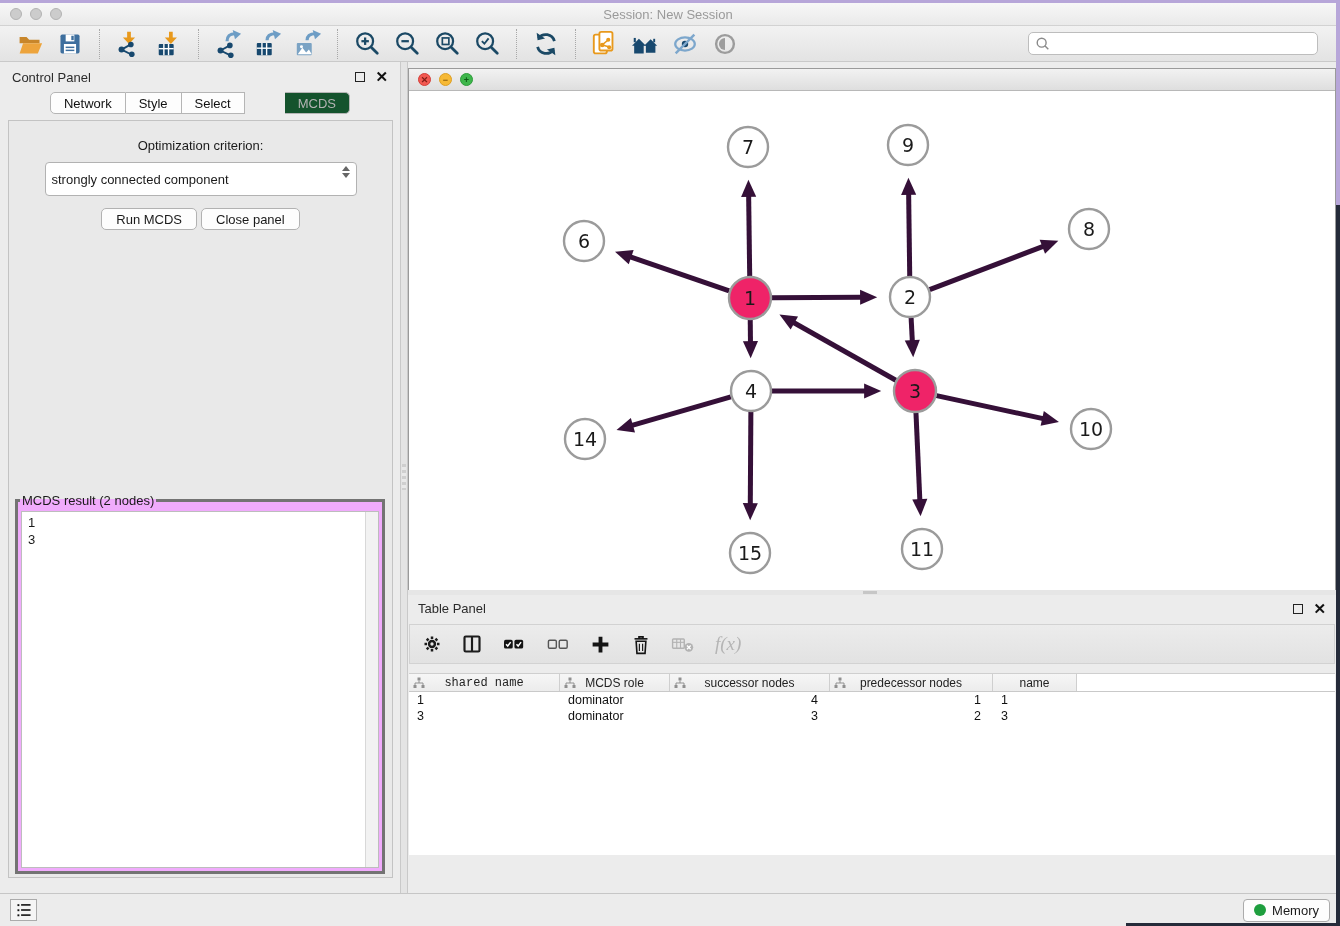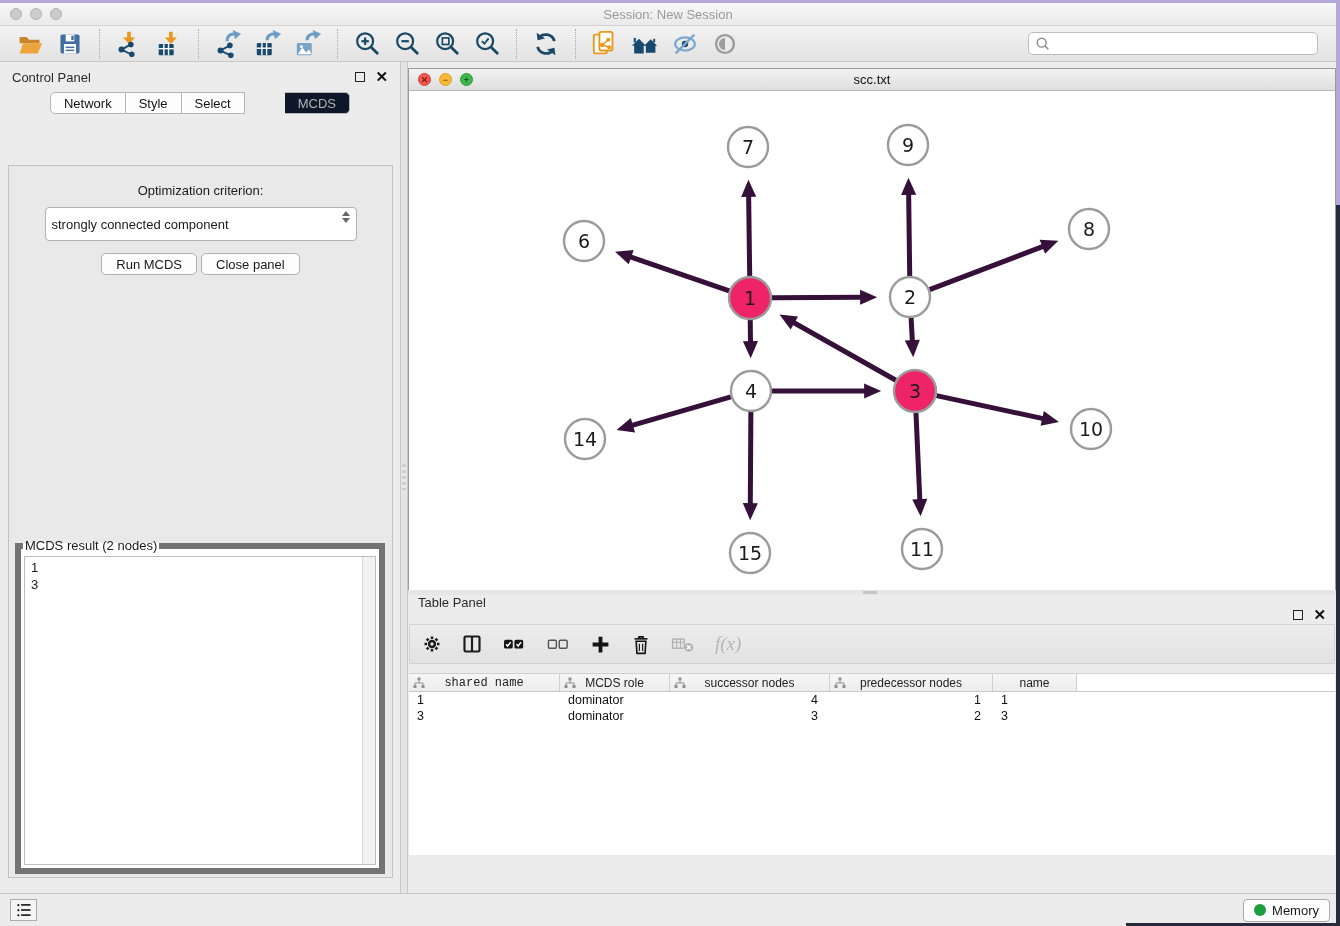--- a/index.html
+++ b/index.html
@@ -50,46 +50,46 @@
   .float-box { width:10px; height:10px; border:1.6px solid #222; display:inline-block; }
   .close-x { font-size:15px; font-weight:bold; color:#111; line-height:10px; }
 
   .tabs-row { display:flex; justify-content:center; }
   .tabbtn {
     height:22px; padding:0 13px; font-size:13px; background:#fdfdfd; color:#111;
     border:1px solid #b5b5b5; border-left:none; display:flex; align-items:center; cursor:default;
   }
   .tabbtn:first-child { border-left:1px solid #b5b5b5; border-radius:5px 0 0 5px; }
   .tabbtn:last-child { border-radius:0 5px 5px 0; }
-  .tabbtn.selected { background:#0f172a; color:#b3b3b3;margin-left:40px; }
+  .tabbtn.selected { background:#14532d; color:#b3b3b3;margin-left:40px; }
 
   .cp-content {
     position:absolute; left:8px; right:7px; top:58px; bottom:15px;
-    background:#e9e9e9; border:1px solid #c3c3c3;margin-top:45px;
+    background:#e9e9e9; border:1px solid #c3c3c3;
   }
   .opt-label { text-align:center; font-size:13px; margin-top:17px; }
   .dropdown {
     margin:9px auto 0 auto; width:312px; height:23px; background:#fff;
     border:1px solid #b2b2b2; border-radius:4px; display:flex; align-items:center;
     font-size:13px; padding:16px 6px; position:relative;
   }
   .dd-arrows { position:absolute; right:6px; top:3px; display:flex; flex-direction:column; gap:2px; }
   .dd-arrows i { width:0; height:0; border-left:4px solid transparent; border-right:4px solid transparent; }
   .dd-up { border-bottom:5px solid #666; }
   .dd-down { border-top:5px solid #666; }
 
   .btn-row { display:flex; justify-content:center; gap:4px; margin-top:12px; }
   .mac-btn {
     height:22px; padding:0 14px; background:#fdfdfd; border:1px solid #b2b2b2; border-radius:5px;
     font-size:13px; display:flex; align-items:center; cursor:default;
   }
 
   .result-fieldset {
     position:absolute; left:6px; right:7px; bottom:3px; top:372px;
-    border:6px solid #737373; margin:0; padding:0; background:#ffffff;
+    border:3px solid #737373; margin:0; padding:0; background:#f0abfc;
   }
   .result-legend { font-size:13px; padding:0 2px; margin-left:2px; }
   .result-area {
     position:absolute; left:3px; right:3px; top:3px; bottom:3px; background:#fff;
     border:1px solid #bdbdbd; font-size:13px; line-height:17px; padding:2px 6px; overflow:hidden;
   }
   .result-scrollbar {
     position:absolute; right:0; top:0; bottom:0; width:13px;
     background:#f2f2f2; border-left:1px solid #d8d8d8;
   }
@@ -114,21 +114,21 @@
   .nwl.yellow { background:#f6b935; border:1px solid #dd9f23; color:#8a5d09; }
   .nwl.green { background:#3eb64b; border:1px solid #2d9c3a; color:#0e5c17; }
   .graph-canvas { position:absolute; left:0; top:22px; width:926px; height:499px; background:#ffffff; }
 
   
   .hsplit { position:absolute; left:408px; top:590px; width:928px; height:5px; background:#e6e6e6; }
   .hgrip { position:absolute; left:455px; top:1px; width:14px; height:3px; background:#c6c6c6; }
 
   
   .table-panel { position:absolute; left:408px; top:595px; width:928px; height:298px; background:#ececec; }
-  .tp-header { height:27px; display:flex; align-items:flex-start; padding:0 10px;flex-direction:column; }
+  .tp-header { height:27px; display:flex; align-items:center; padding:0 10px; }
   .tp-header .ph-title { font-size:13px; }
   .tp-toolbar {
     margin:2px 1px 0 1px; height:40px; background:linear-gradient(#ececec,#e2e2e2);
     border:1px solid #d2d2d2; display:flex; align-items:center; padding:0 12px; gap:20px;
   }
   .tpt-icon { display:flex; align-items:center; justify-content:center; cursor:default; }
   .fx-label { font-family:"Liberation Serif", serif; font-style:italic; font-size:19px; color:#b5b5b5; }
 
   .tbl-wrap { position:absolute; left:1px; right:1px; top:78px; bottom:38px; background:#fff; border-top:1px solid #cfcfcf; }
   .tbl-header { display:flex; height:18px; border-bottom:1px solid #c9c9c9; }
@@ -373,21 +373,20 @@
     <div class="vgrip"></div>
   </div>
 
 <div class="network-window">
   <div class="nw-titlebar">
     <div class="nw-traffic">
       <span class="nwl red">✕</span>
       <span class="nwl yellow">−</span>
       <span class="nwl green">+</span>
     </div>
-    <span class="nw-title">scc.txt</span>
   </div>
   <div class="graph-canvas">
     <svg id="graph-svg" width="926" height="499" viewBox="0 0 926 499">
       <defs>
         <marker id="arrowhead" viewBox="0 0 10 10" refX="0.5" refY="5" markerWidth="4.2" markerHeight="3.6" orient="auto-start-reverse">
           <path d="M0 0.8 L9.5 5 L0 9.2 Z" fill="#351038"></path>
         </marker>
       </defs>
       <g id="graph-edges">
           <line x1="340.7086348276299" y1="185.0019294860588" x2="339.648949702097" y2="104.9957025083236" stroke="#351038" stroke-width="5" marker-end="url(#arrowhead)"></line>

